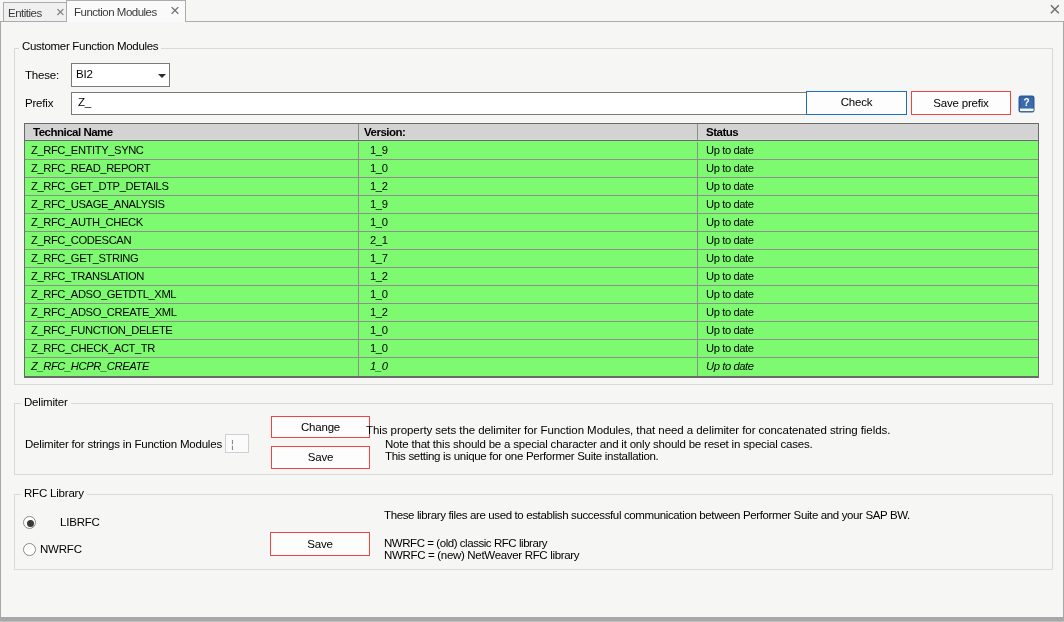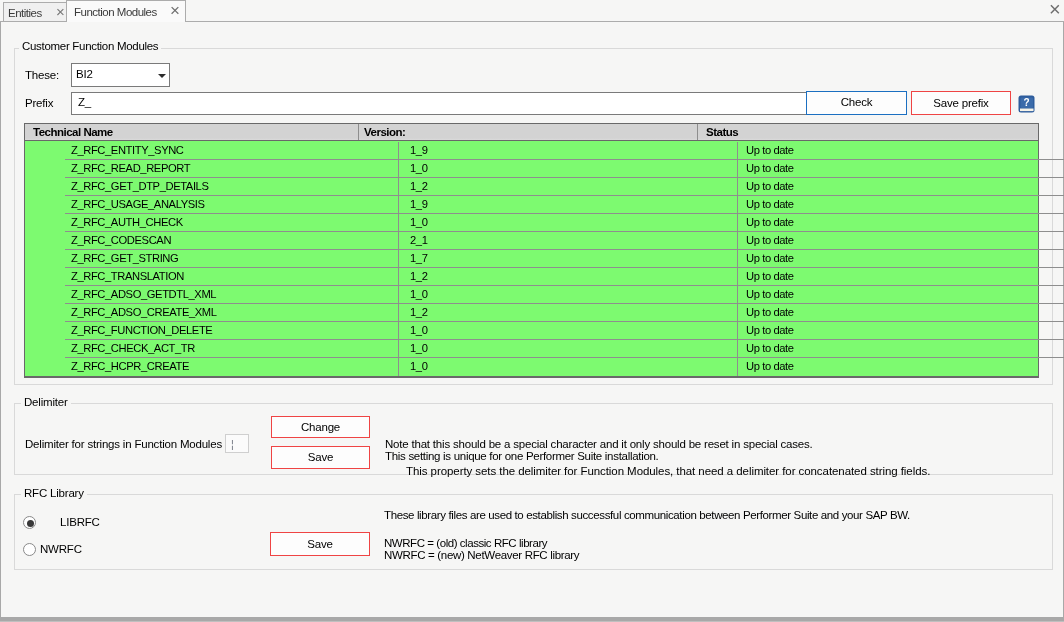--- a/index.html
+++ b/index.html
@@ -57,25 +57,25 @@
 .input {
   background:#fff; border:1px solid #7a7a7a;
 }
 .btn {
   background:#fdfdfd; border:1px solid #ef4444;
   text-align:center; color:#000;
 }
 .btn-blue { border:1.5px solid #1b6fc1; }
 
 
-.grid { left:24px; top:123px; width:1015px; height:255px; border:1px solid #696969; border-bottom-width:2px; background:#7dfa70;padding-left:40px; }
+.grid { left:24px; top:123px; width:1015px; height:255px; border:1px solid #696969; border-bottom-width:2px; background:#7dfa70; }
 .gh { position:absolute; left:0; top:0; width:100%; height:17px; background:linear-gradient(180deg,#d3d3d3 0px,#d3d3d3 14px,#dedede 17px); border-bottom:1px solid #696969; font-weight:bold; letter-spacing:-0.5px; }
 
 .row { position:absolute; width:100%; height:18px; border-bottom:1px solid #8e8e8e; font-size:11.2px; letter-spacing:-0.4px; }
-.row:last-child { border-bottom:none; }
+.row:last-child { border-bottom:none;font-style:italic; }
 .c1 { position:absolute; left:6px; top:2px; }
 .c2 { position:absolute; left:345px; top:2px; }
 .c3 { position:absolute; left:681px; top:2px; }
 .v1 { position:absolute; left:332.5px; top:0; width:1px; height:100%; background:#8e8e8e; }
 .v2 { position:absolute; left:672px; top:0; width:1px; height:100%; background:#8e8e8e; }
 
 .radio {
   width:13px; height:13px; border-radius:50%;
   border:1px solid #8a8a8a; background:#fff;
 }
@@ -228,21 +228,21 @@
 </div>
 
 <div class="abs group" style="left:14px; top:403px; width:1039px; height:72px;"></div>
 <div class="abs group-label" style="left:21px; top:396px;">Delimiter</div>
 <div class="abs" style="left:25px; top:438px;">Delimiter for strings in Function Modules</div>
 <div class="abs input" style="left:225px; top:434px; width:24px; height:19px; border-color:#cfcfcf; background:#fbfbfb;">
     <span style="position:absolute; left:5px; top:3px; color:#6a6f7a; font-size:10.5px;">¦</span>
   </div>
 <div class="abs btn" style="left:271px; top:416px; width:99px; height:22px; line-height:20px;">Change</div>
 <div class="abs btn" style="left:271px; top:446px; width:99px; height:23px; line-height:21px;">Save</div>
-<div class="abs" style="left:406px; top:424px; letter-spacing:-0.07px;margin-top:41px;">This property sets the delimiter for Function Modules, that need a delimiter for concatenated string fields.</div>
+<div class="abs" style="left:366px; top:424px; letter-spacing:-0.07px;">This property sets the delimiter for Function Modules, that need a delimiter for concatenated string fields.</div>
 <div class="abs" style="left:385px; top:438px;">Note that this should be a special character and it only should be reset in special cases.</div>
 <div class="abs" style="left:385px; top:450px; letter-spacing:-0.3px;">This setting is unique for one Performer Suite installation.</div>
 
 <div class="abs group" style="left:14px; top:494px; width:1039px; height:76px;"></div>
 <div class="abs group-label" style="left:21px; top:487px;">RFC Library</div>
 <div class="abs radio sel" style="left:23px; top:516px;"></div>
 <div class="abs" style="left:40px; top:516px;padding-left:20px;">LIBRFC</div>
 <div class="abs radio" style="left:23px; top:543px;"></div>
 <div class="abs" style="left:40px; top:543px;">NWRFC</div>
 <div class="abs btn" style="left:270px; top:532px; width:100px; height:24px; line-height:22px;">Save</div>

